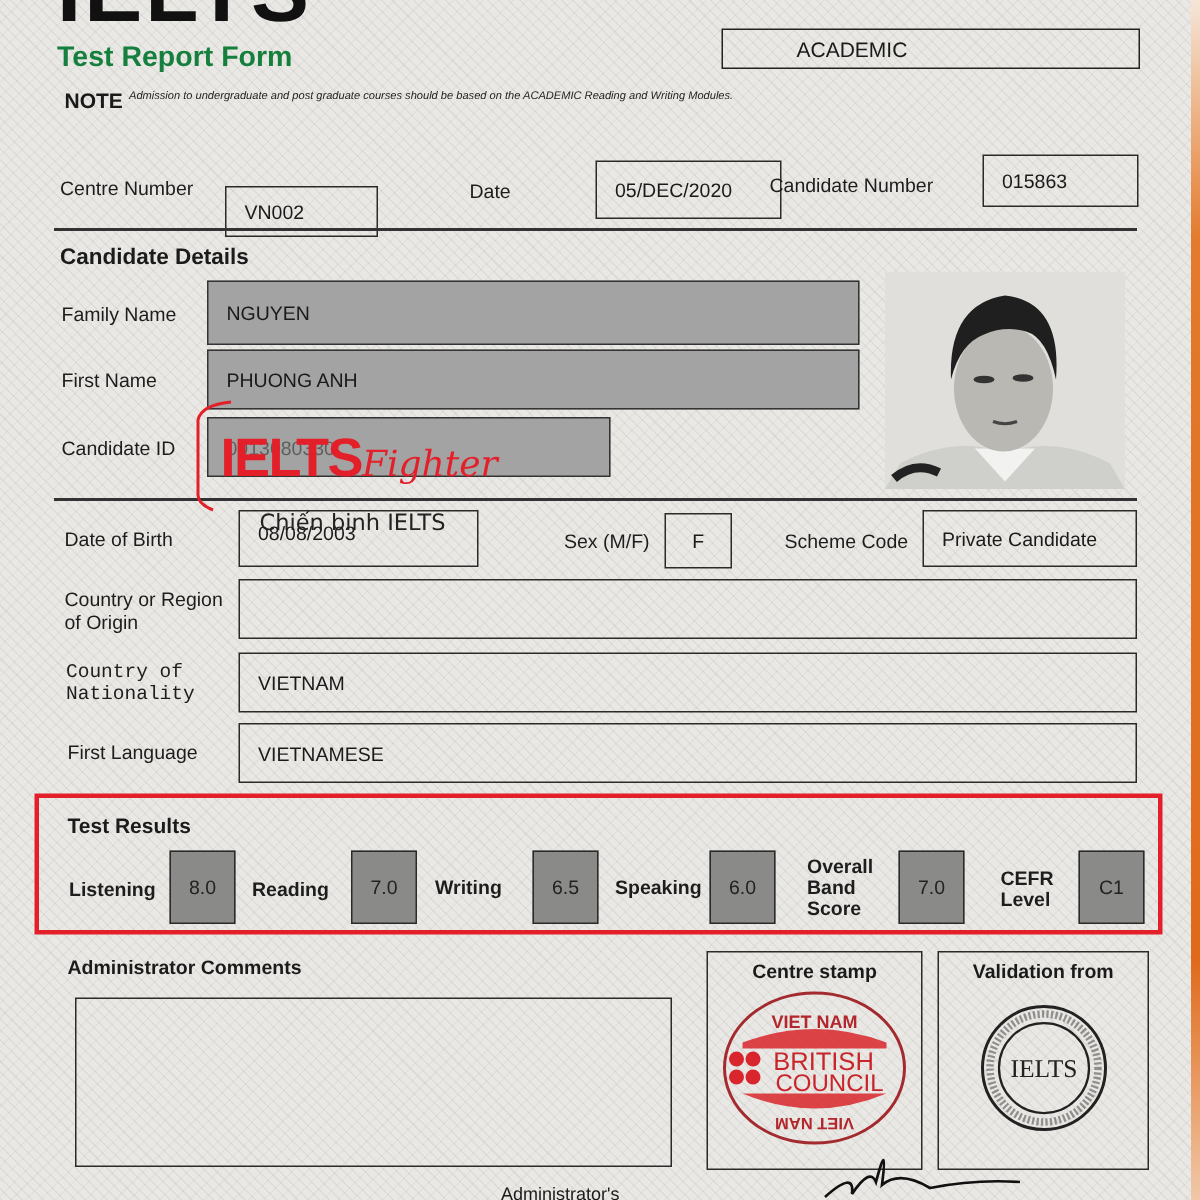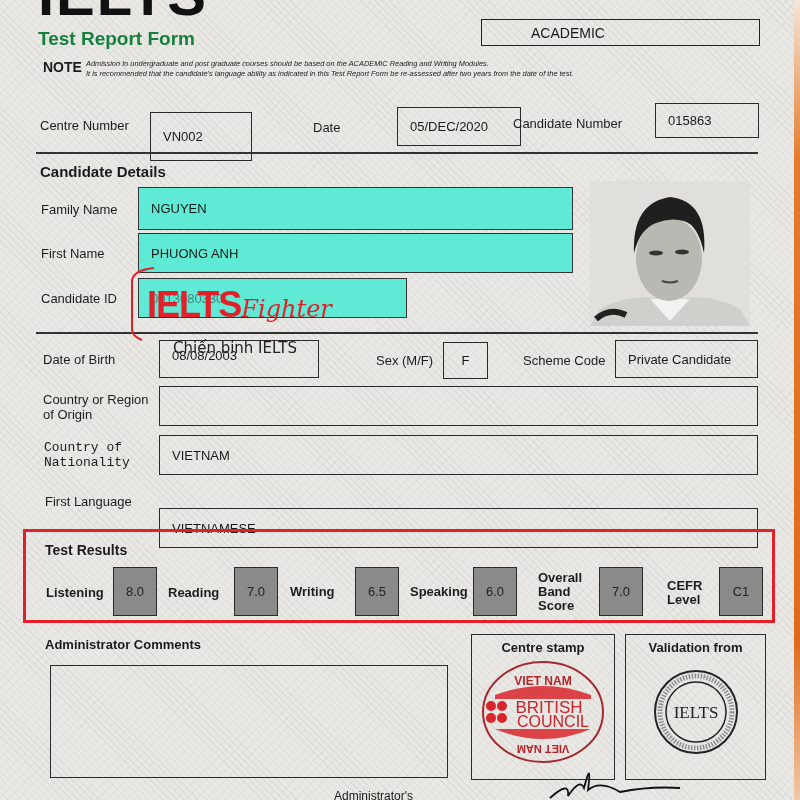--- a/index.html
+++ b/index.html
@@ -25,21 +25,21 @@
   }
   .note-label { left: 43px; top: 59px; font-size: 14px; font-weight: bold; }
   .note-text {
     left: 86px; top: 59px; font-size: 7.4px; font-style: italic; line-height: 10px; color: #222;
   }
   .lbl { font-size: 13px; color: #1d1d1d; }
   .box {
     border: 1.5px solid #2a2a2a; box-sizing: border-box; display: flex; align-items: center;
     padding-left: 12px; font-size: 13px; color: #1a1a1a;
   }
-  .box.grey { background: #5eead4; border-color: #333; }
+  .box.grey { background: #a3a3a3; border-color: #333; }
   .hr { height: 2px; background: #333; }
   .section-title { font-size: 15px; font-weight: bold; color: #1b1b1b; }
   .photo {
     left: 590px; top: 181px; width: 160px; height: 145px; overflow: hidden;
   }
   .results-frame {
     left: 23px; top: 529px; width: 752px; height: 94px; border: 3px solid #e3202a; box-sizing: border-box;
   }
   .score-lbl { font-size: 13px; font-weight: bold; color: #1d1d1d; line-height: 14px; }
   .score-box {
@@ -57,25 +57,24 @@
 <body>
 
 <div class="abs logo-top">IELTS</div>
 <div class="abs title">Test Report Form</div>
 <div class="abs module-box">
   <span>ACADEMIC</span>
 </div>
 <div class="abs note-label">NOTE</div>
 <div class="abs note-text">
   <div>Admission to undergraduate and post graduate courses should be based on the ACADEMIC Reading and Writing Modules.</div>
-  <div>It is recommended that the candidate's language ability as indicated in this Test Report Form be re-assessed after two years from the date of the test.</div>
 </div>
 
 <div class="abs lbl" style="left:40px;top:118px;">Centre Number</div>
-<div class="abs box" style="left:150px;top:112px;width:102px;height:49px;">
+<div class="abs box" style="left:150px;top:124px;width:102px;height:34px;">
   <span>VN002</span>
 </div>
 <div class="abs lbl" style="left:313px;top:120px;">Date</div>
 <div class="abs box" style="left:353px;top:107px;width:124px;height:39px;margin-left:44px;">
   <span>05/DEC/2020</span>
 </div>
 <div class="abs lbl" style="left:513px;top:116px;">Candidate Number</div>
 <div class="abs box" style="left:655px;top:103px;width:104px;height:35px;">
   <span>015863</span>
 </div>
@@ -137,21 +136,21 @@
 
 <div class="abs lbl" style="left:44px;top:440px;line-height:15px;font-family:Liberation Mono, monospace;">
   <div>Country of</div>
   <div>Nationality</div>
 </div>
 <div class="abs box" style="left:159px;top:435px;width:599px;height:40px;">
   <span>VIETNAM</span>
 </div>
 
 <div class="abs lbl" style="left:45px;top:494px;">First Language</div>
-<div class="abs box" style="left:159px;top:508px;width:599px;height:40px;">
+<div class="abs box" style="left:159px;top:482px;width:599px;height:40px;">
   <span>VIETNAMESE</span>
 </div>
 
 <div class="abs results-frame"></div>
 <div class="abs section-title" style="left:45px;top:542px;font-size:14px;">Test Results</div>
 
 <div class="abs score-lbl" style="left:46px;top:586px;">Listening</div>
 <div class="abs score-box" style="left:113px;top:567px;">
   <span>8.0</span>
 </div>

